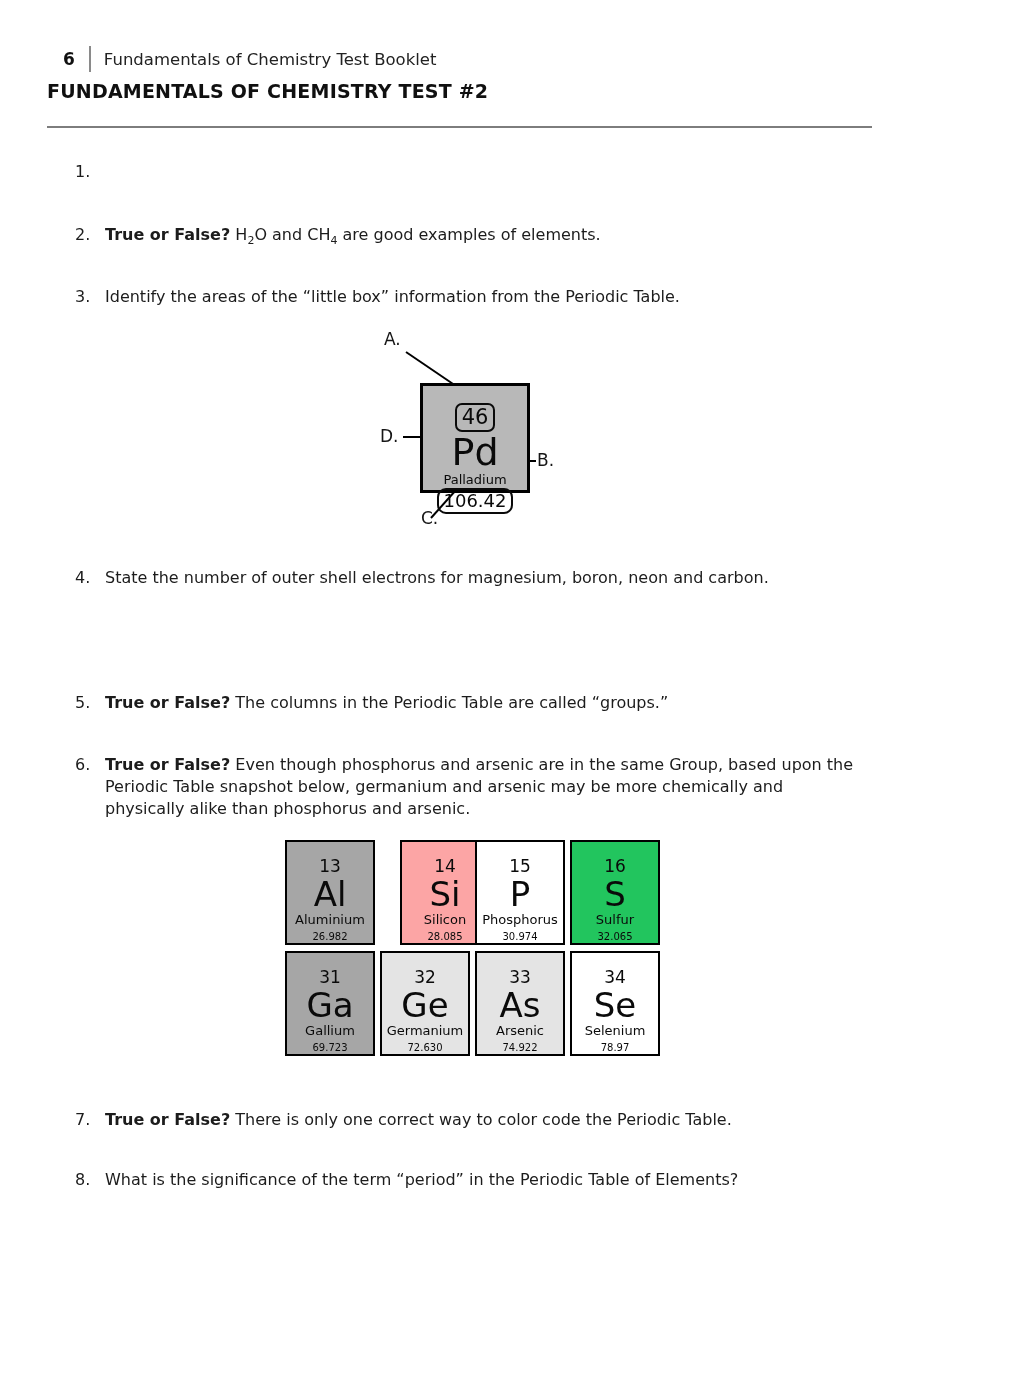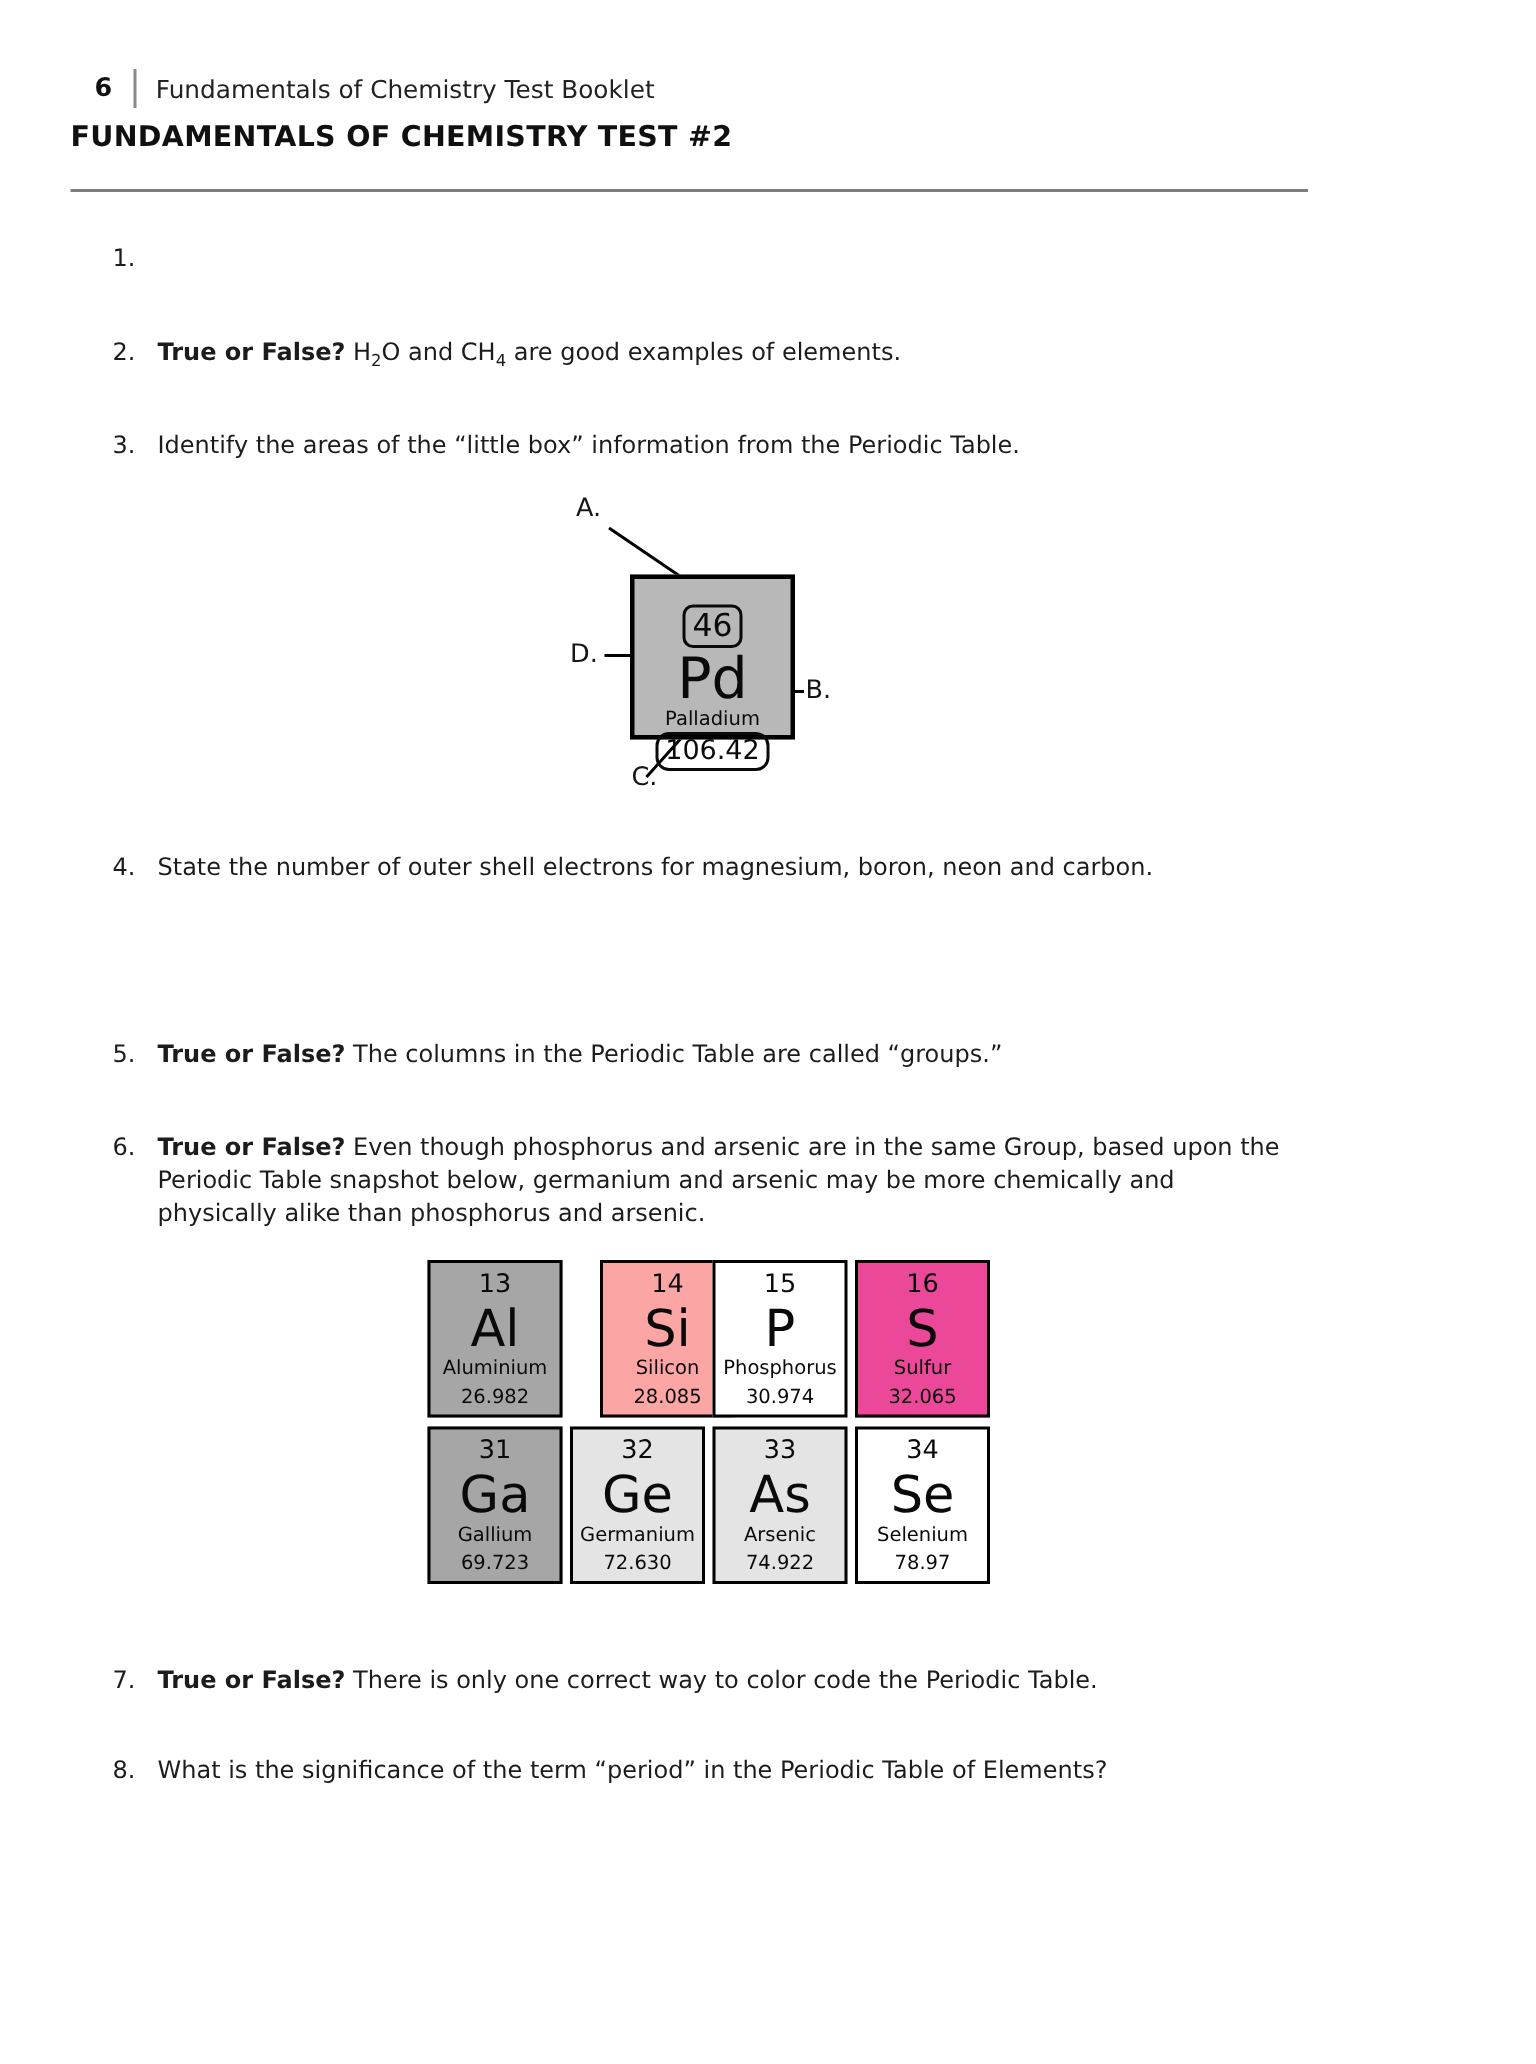--- a/index.html
+++ b/index.html
@@ -54,26 +54,26 @@
   .mass-badge { border:2px solid #0a0a0a; border-radius:9px; padding:0 5px; font-size:18px; line-height:22px; margin-top:1px; color:#0a0a0a; }
 
   
   .element-grid {
     position:absolute; left:285px; top:840px;
     display:grid; grid-template-columns:repeat(4, 90px); gap:6px 5px;
   }
   .cell {
     width:90px; height:105px; border:2px solid #000;
     display:flex; flex-direction:column; align-items:center; justify-content:space-between;
-    padding:3px 0 2px; text-align:center;
+    padding:13px 0 2px; text-align:center;
   }
   .cell-number { font-size:17px; line-height:22px; color:#0a0a0a; }
   .cell-symbol { font-size:34px; line-height:35px; color:#0a0a0a; }
   .cell-name { font-size:13px; line-height:15px; white-space:nowrap; color:#0a0a0a; }
-  .cell-mass { font-size:13px; line-height:19px; color:#0a0a0a; }
+  .cell-mass { font-size:10px; line-height:19px; color:#0a0a0a; }
 </style>
 </head>
 <body>
 
 <div class="page">
 
   <div class="header">
     <span class="page-num">6</span>
     <span class="vbar"></span>
     <span class="booklet-title">Fundamentals of Chemistry Test Booklet</span>
@@ -142,21 +142,21 @@
     <span class="cell-symbol">Si</span>
     <span class="cell-name">Silicon</span>
     <span class="cell-mass">28.085</span>
   </div>
       <div class="cell" style="background: rgb(255, 255, 255);">
     <span class="cell-number">15</span>
     <span class="cell-symbol">P</span>
     <span class="cell-name">Phosphorus</span>
     <span class="cell-mass">30.974</span>
   </div>
-      <div class="cell" style="background: #ec4899;">
+      <div class="cell" style="background: #22c55e;">
     <span class="cell-number">16</span>
     <span class="cell-symbol">S</span>
     <span class="cell-name">Sulfur</span>
     <span class="cell-mass">32.065</span>
   </div>
       <div class="cell" style="background: rgb(166, 166, 166);">
     <span class="cell-number">31</span>
     <span class="cell-symbol">Ga</span>
     <span class="cell-name">Gallium</span>
     <span class="cell-mass">69.723</span>

